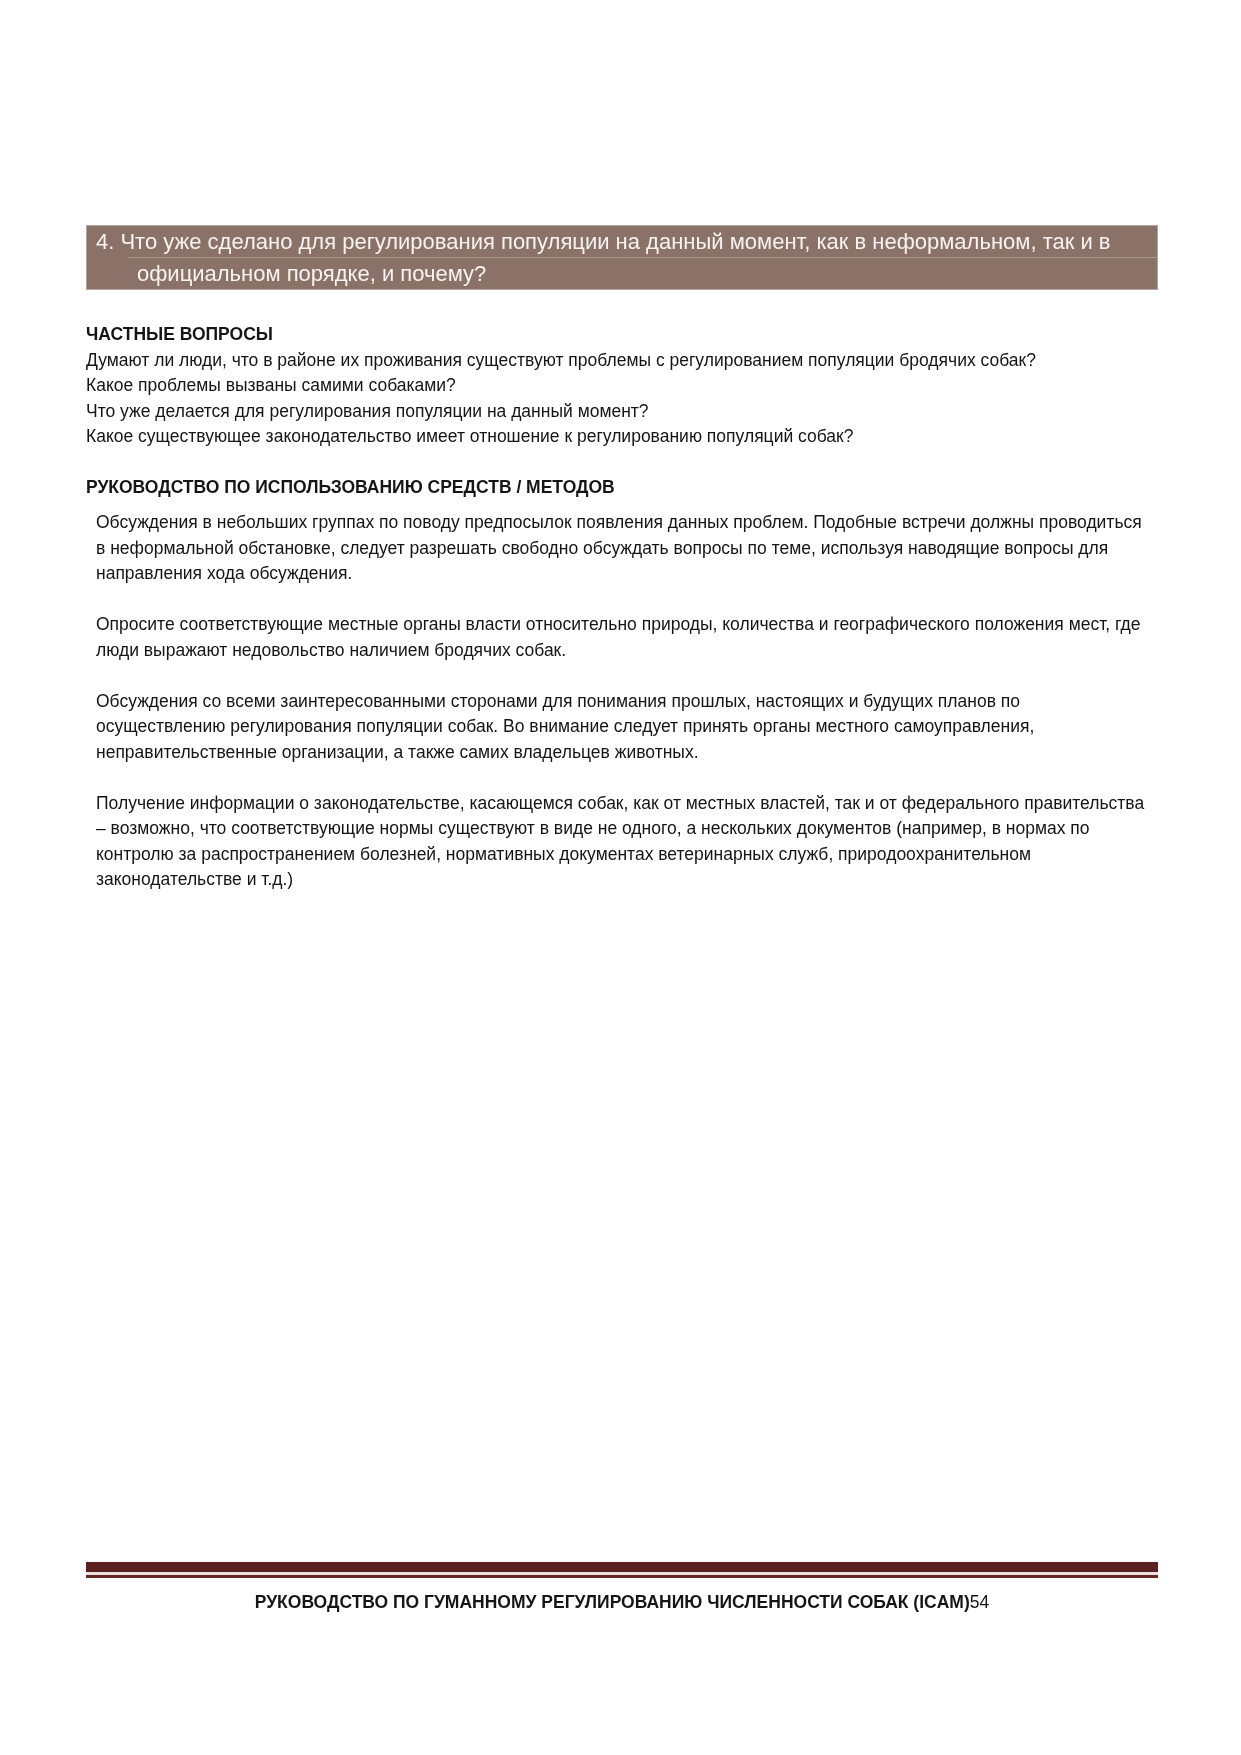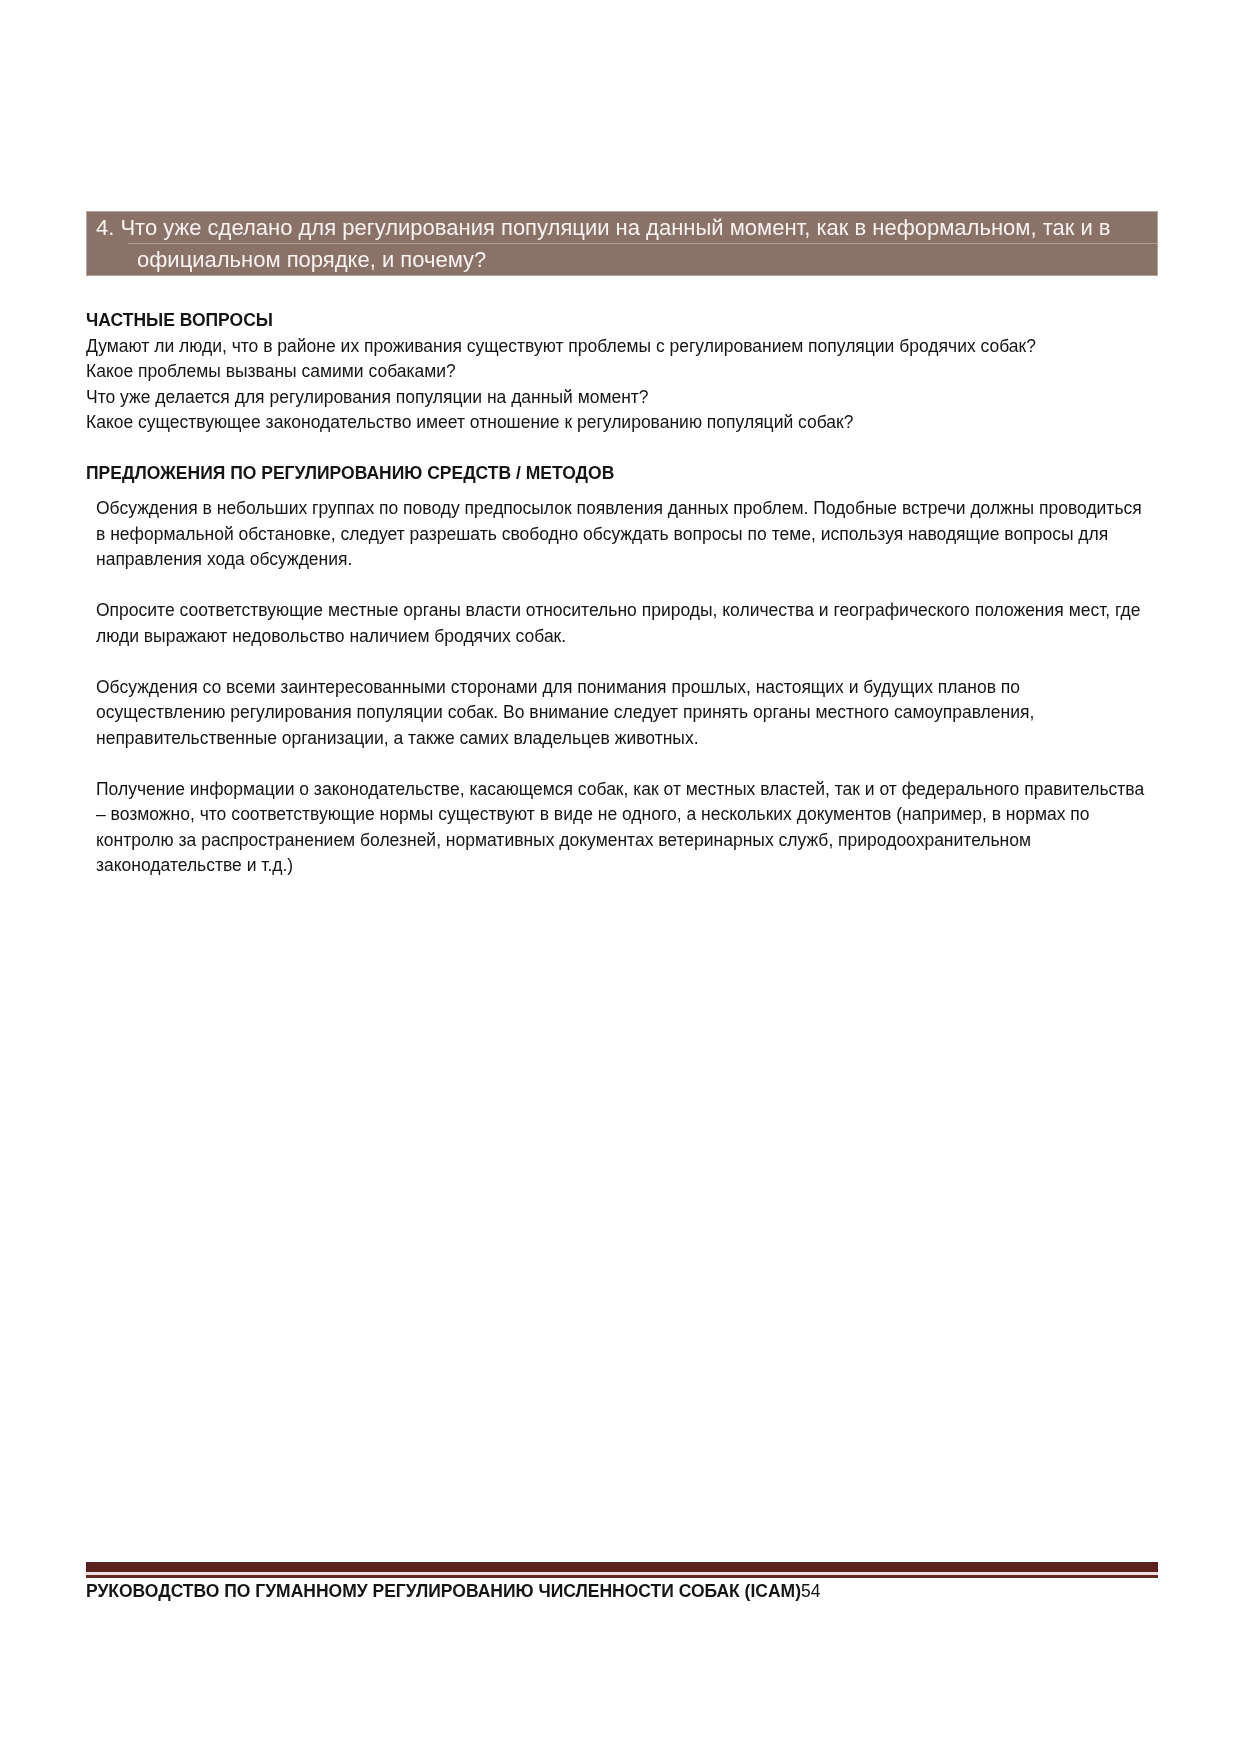--- a/index.html
+++ b/index.html
@@ -11,21 +11,21 @@
     position: relative;
     width: 1241px;
     height: 1755px;
     font-family: "Liberation Sans", sans-serif;
     color: #151515;
     overflow: hidden;
   }
   .content {
     position: absolute;
     left: 86px;
-    top: 211px;
+    top: 225px;
     width: 1072px;
   }
   .title-bar {
     background: #8b7268;
     border: 1px solid #b3a49c;
     color: #f7f3f0;
     font-size: 22px;
   }
   .title-bar .bar-line {
     padding: 1px 9px;
@@ -63,22 +63,23 @@
   .footer {
     position: absolute;
     left: 86px;
     top: 1562px;
     width: 1072px;
   }
   .rule-thick { height: 10px; background: #5a211e; }
   .rule-light { height: 3px;  background: #eee0de; }
   .rule-thin  { height: 3px;  background: #642823; }
   .footer-row {
+    margin-top: 11px;
     display: flex;
-    justify-content: flex-start;
+    justify-content: center;
     align-items: baseline;
     font-size: 17.5px;
     line-height: 26px;
   }
   .footer-title { font-weight: bold; }
   .page-number  { font-weight: normal; }
 </style>
 </head>
 <body>
 
@@ -91,21 +92,21 @@
 
   <div class="body-text section-first">
     <p class="subheading">ЧАСТНЫЕ ВОПРОСЫ</p>
     <p class="q-line">Думают ли люди, что в районе их проживания существуют проблемы с регулированием популяции бродячих собак?</p>
     <p class="q-line">Какое проблемы вызваны самими собаками?</p>
     <p class="q-line">Что уже делается для регулирования популяции на данный момент?</p>
     <p class="q-line">Какое существующее законодательство имеет отношение к регулированию популяций собак?</p>
   </div>
 
   <div class="body-text section-gap">
-    <p class="subheading">ПРЕДЛОЖЕНИЯ ПО РЕГУЛИРОВАНИЮ СРЕДСТВ / МЕТОДОВ</p>
+    <p class="subheading">РУКОВОДСТВО ПО ИСПОЛЬЗОВАНИЮ СРЕДСТВ / МЕТОДОВ</p>
     <p class="para">Обсуждения в небольших группах по поводу предпосылок появления данных проблем. Подобные встречи должны проводиться в неформальной обстановке, следует разрешать свободно обсуждать вопросы по теме, используя наводящие вопросы для направления хода обсуждения.</p>
     <p class="para">Опросите соответствующие местные органы власти относительно природы, количества и географического положения мест, где люди выражают недовольство наличием бродячих собак.</p>
     <p class="para">Обсуждения со всеми заинтересованными сторонами для понимания прошлых, настоящих и будущих планов по осуществлению регулирования популяции собак. Во внимание следует принять органы местного самоуправления, неправительственные организации, а также самих владельцев животных.</p>
     <p class="para">Получение информации о законодательстве, касающемся собак, как от местных властей, так и от федерального правительства – возможно, что соответствующие нормы существуют в виде не одного, а нескольких документов (например, в нормах по контролю за распространением болезней, нормативных документах ветеринарных служб, природоохранительном законодательстве и т.д.)</p>
   </div>
 
 </div>
 
 <div class="footer">
   <div class="rule-thick"></div>

